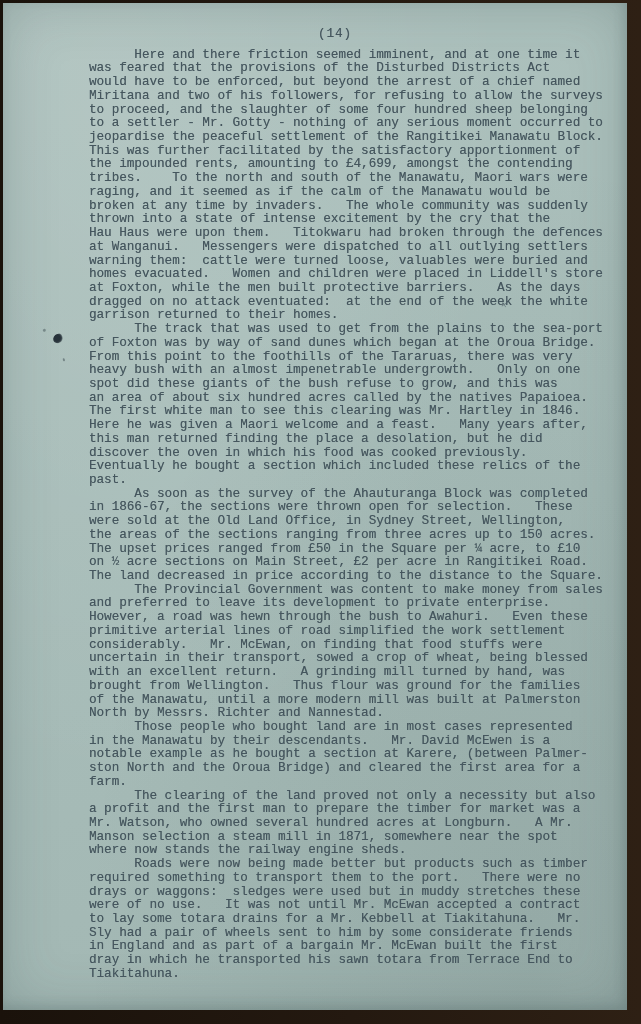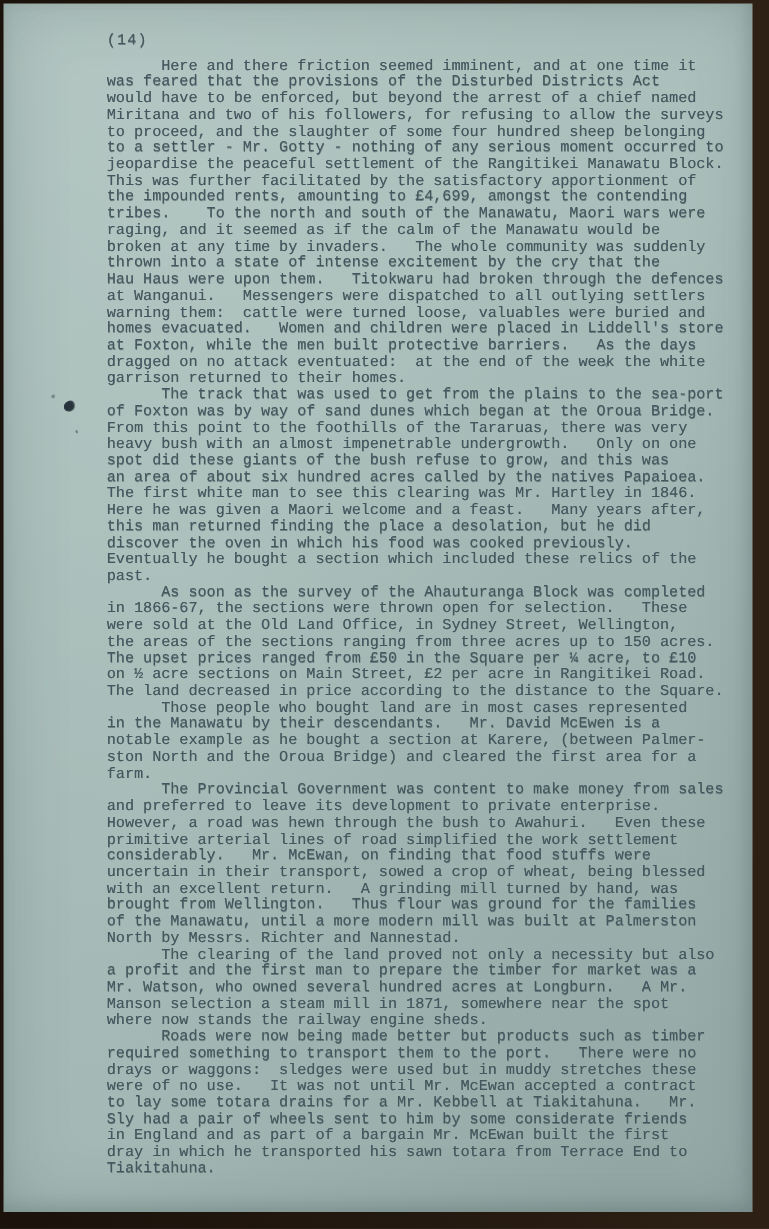--- a/index.html
+++ b/index.html
@@ -32,20 +32,21 @@
     left: 86px;
     top: 25px;
     width: 536px;
     color: #45565e;
     font-size: 12.6px;
     line-height: 13.72px;
     text-shadow: 0.2px 0.3px 0.5px rgba(58,74,82,0.55);
   }
 
   .page-number {
+    text-align: center;
     padding-right: 44px;
     margin-bottom: 7px;
     letter-spacing: 1px;
   }
 
   .para {
     white-space: pre;
   }
 
   .ink-blot {
@@ -129,35 +130,35 @@
 discover the oven in which his food was cooked previously.
 Eventually he bought a section which included these relics of the
 past.</div>
     <div class="para">      As soon as the survey of the Ahauturanga Block was completed
 in 1866-67, the sections were thrown open for selection.   These
 were sold at the Old Land Office, in Sydney Street, Wellington,
 the areas of the sections ranging from three acres up to 150 acres.
 The upset prices ranged from £50 in the Square per ¼ acre, to £10
 on ½ acre sections on Main Street, £2 per acre in Rangitikei Road.
 The land decreased in price according to the distance to the Square.</div>
-    <div class="para">      Those people who bought land are in most cases represented
-in the Manawatu by their descendants.   Mr. David McEwen is a
-notable example as he bought a section at Karere, (between Palmer-
-ston North and the Oroua Bridge) and cleared the first area for a
-farm.</div>
     <div class="para">      The Provincial Government was content to make money from sales
 and preferred to leave its development to private enterprise.
 However, a road was hewn through the bush to Awahuri.   Even these
 primitive arterial lines of road simplified the work settlement
 considerably.   Mr. McEwan, on finding that food stuffs were
 uncertain in their transport, sowed a crop of wheat, being blessed
 with an excellent return.   A grinding mill turned by hand, was
 brought from Wellington.   Thus flour was ground for the families
 of the Manawatu, until a more modern mill was built at Palmerston
 North by Messrs. Richter and Nannestad.</div>
+    <div class="para">      Those people who bought land are in most cases represented
+in the Manawatu by their descendants.   Mr. David McEwen is a
+notable example as he bought a section at Karere, (between Palmer-
+ston North and the Oroua Bridge) and cleared the first area for a
+farm.</div>
     <div class="para">      The clearing of the land proved not only a necessity but also
 a profit and the first man to prepare the timber for market was a
 Mr. Watson, who owned several hundred acres at Longburn.   A Mr.
 Manson selection a steam mill in 1871, somewhere near the spot
 where now stands the railway engine sheds.</div>
     <div class="para">      Roads were now being made better but products such as timber
 required something to transport them to the port.   There were no
 drays or waggons:  sledges were used but in muddy stretches these
 were of no use.   It was not until Mr. McEwan accepted a contract
 to lay some totara drains for a Mr. Kebbell at Tiakitahuna.   Mr.

